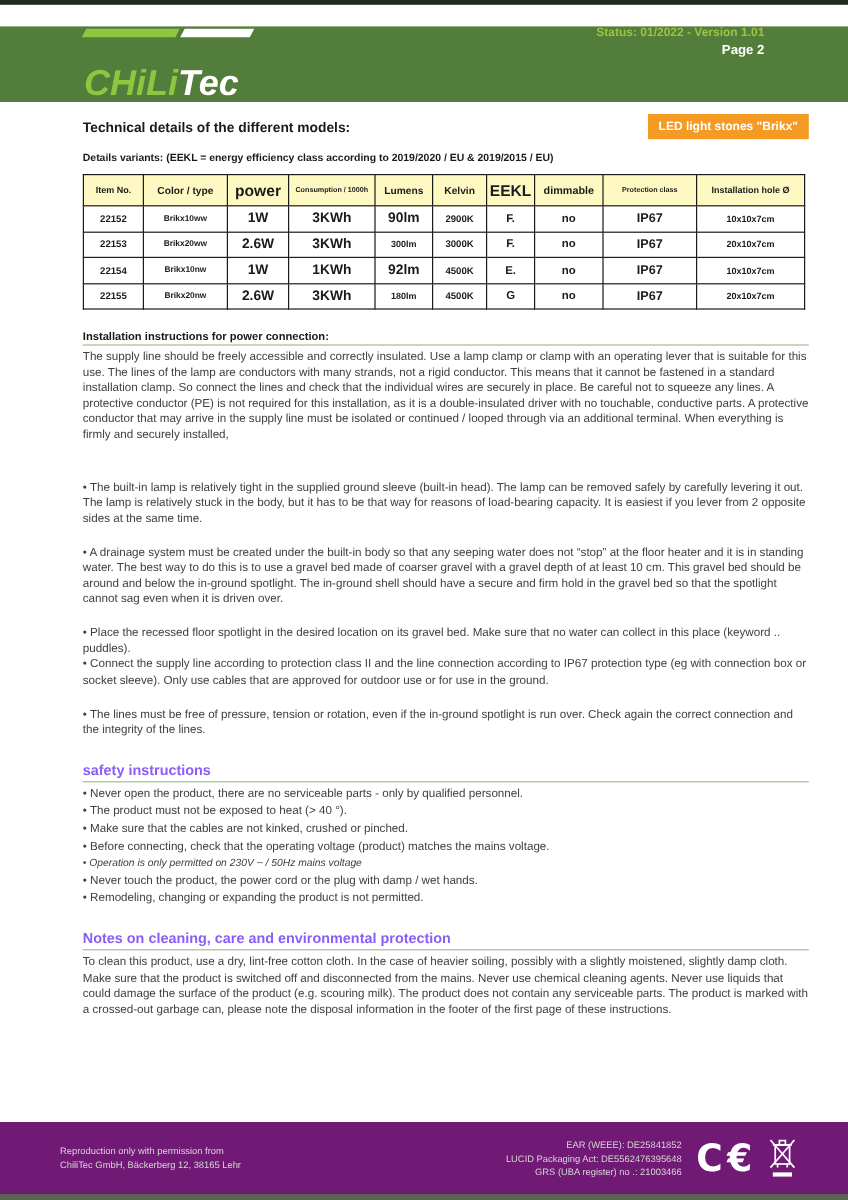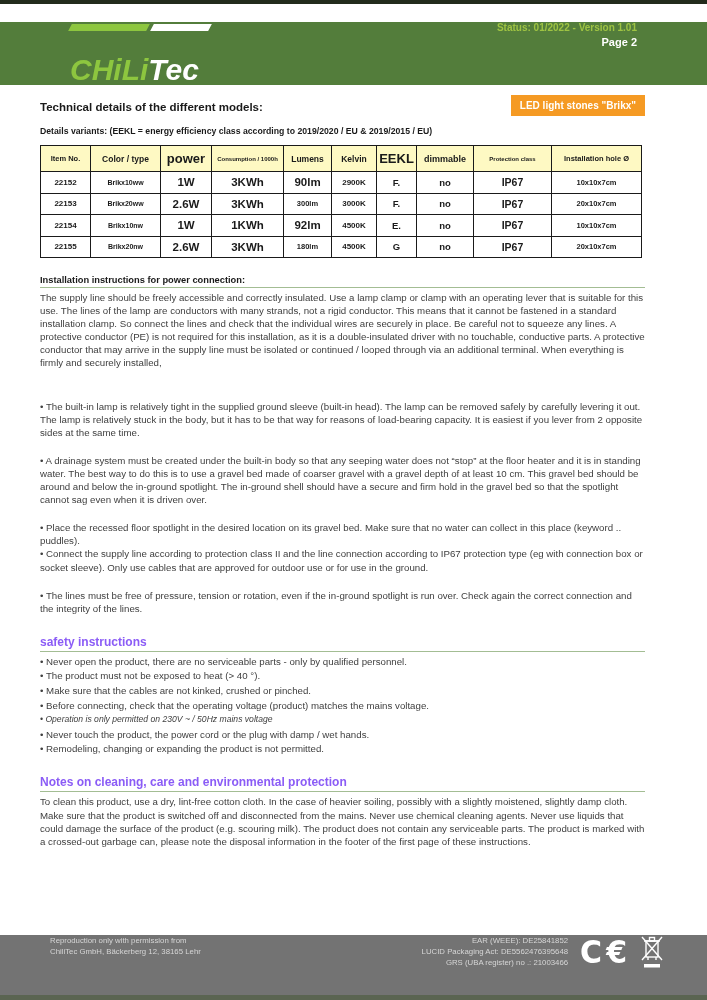--- a/index.html
+++ b/index.html
@@ -15,21 +15,21 @@
           display:flex; justify-content:space-between; padding:0 70px; }
   .logo { position:relative; display:flex; align-items:flex-end; line-height:1; padding-top:10px; }
   .logo .bar-green { position:absolute; top:2px; left:0; width:78px; height:7px; background:#8dc63f; transform:skewX(-28deg); }
   .logo .bar-white { position:absolute; top:2px; left:82px; width:58px; height:7px; background:#ffffff; transform:skewX(-28deg); }
   .logo .chili { font-size:30px; font-weight:bold; color:#8dc63f; letter-spacing:0px; font-style:italic; }
   .logo .tec   { font-size:30px; font-weight:bold; color:#ffffff; font-style:italic; }
   .header-right { text-align:right; }
   .status { color:#9ec343; font-size:10px; font-weight:bold; }
   .page-num { color:#ffffff; font-size:11px; font-weight:bold; margin-top:3px; }
 
-  main { position:absolute; left:40px; top:85px; width:605px; color:#404040; }
+  main { position:absolute; left:69px; top:85px; width:605px; color:#404040; }
 
   .title-row { position:relative; margin-top:12px; height:24px; }
   h1.title { font-size:11.5px; font-weight:bold; color:#1a1a1a; padding-top:4px; }
   .badge { position:absolute; right:0; top:-2px; background:#f59a23; color:#fff; font-weight:bold;
            font-size:10px; padding:5px 9px; }
   .subtitle { font-size:8.7px; font-weight:bold; color:#1a1a1a; margin-top:5px; }
 
   table.models { border-collapse:collapse; width:601px; margin-top:9px; table-layout:fixed; }
   table.models th, table.models td { border:1.5px solid #1a1a1a; text-align:center; vertical-align:middle; color:#1a1a1a; }
   table.models th { background:#fef9c3; height:26px; font-weight:bold; }
@@ -46,22 +46,22 @@
   h3.small-head { font-size:9.3px; font-weight:bold; color:#1a1a1a; margin-top:17px; }
   h2.sec-head { font-size:12px; font-weight:bold; color:#8b5cf6; margin-top:20px; }
   p.body { font-size:9.7px; line-height:13.1px; color:#404040; }
   p.bullet { font-size:9.7px; line-height:13.1px; color:#404040; }
   p.bullet.small { font-size:8.6px;font-style:italic; }
   .gap-lg { margin-top:30px; }
   .gap-md { margin-top:15px; }
   .gap-sm { margin-top:0; }
   .safety-list p { margin-top:1.5px; }
 
-  footer { position:absolute; left:0; bottom:5px; width:100%; height:60px; background:#737373;
-           display:flex; padding:0 42px 0 50px; color:#d6d6d6; }
+  footer { position:absolute; left:0; bottom:5px; width:100%; height:60px; background:#701a75;
+           display:flex; align-items:center; padding:0 42px 0 50px; color:#d6d6d6; }
   .foot-left { font-size:7.8px; line-height:11px; }
   .foot-right { margin-left:auto; text-align:right; font-size:7.8px; line-height:11px; }
   .ce-mark { color:#fff; font-size:30px; font-weight:bold; letter-spacing:4px; margin-left:12px;
              font-family:"DejaVu Sans",sans-serif; transform:scaleY(1.05); }
   .weee { margin-left:8px; display:flex; flex-direction:column; align-items:center; }
   .weee svg { display:block; }
 </style>
 </head>
 <body>
 

